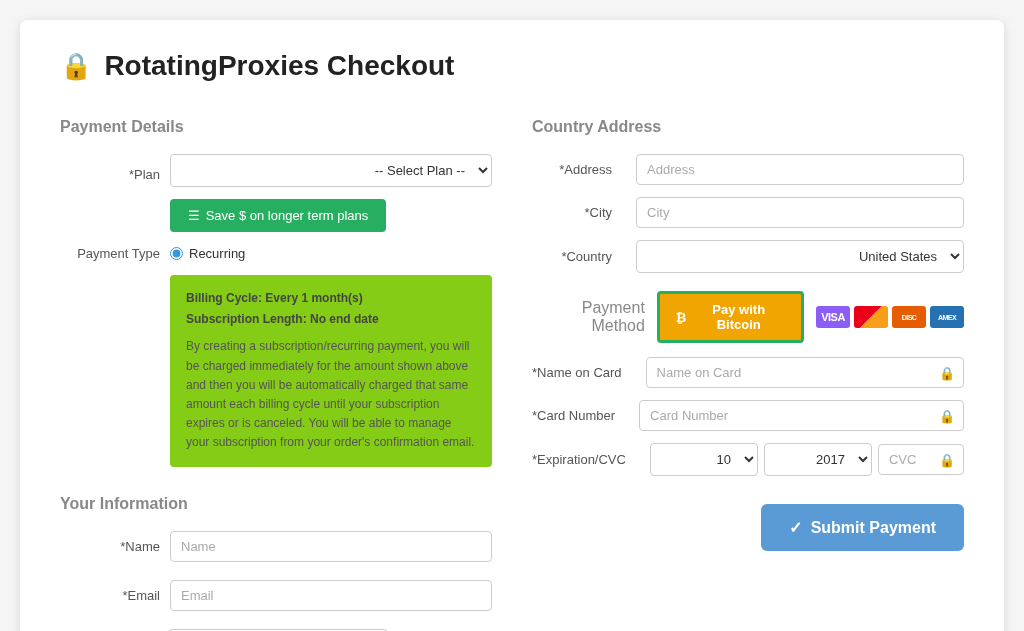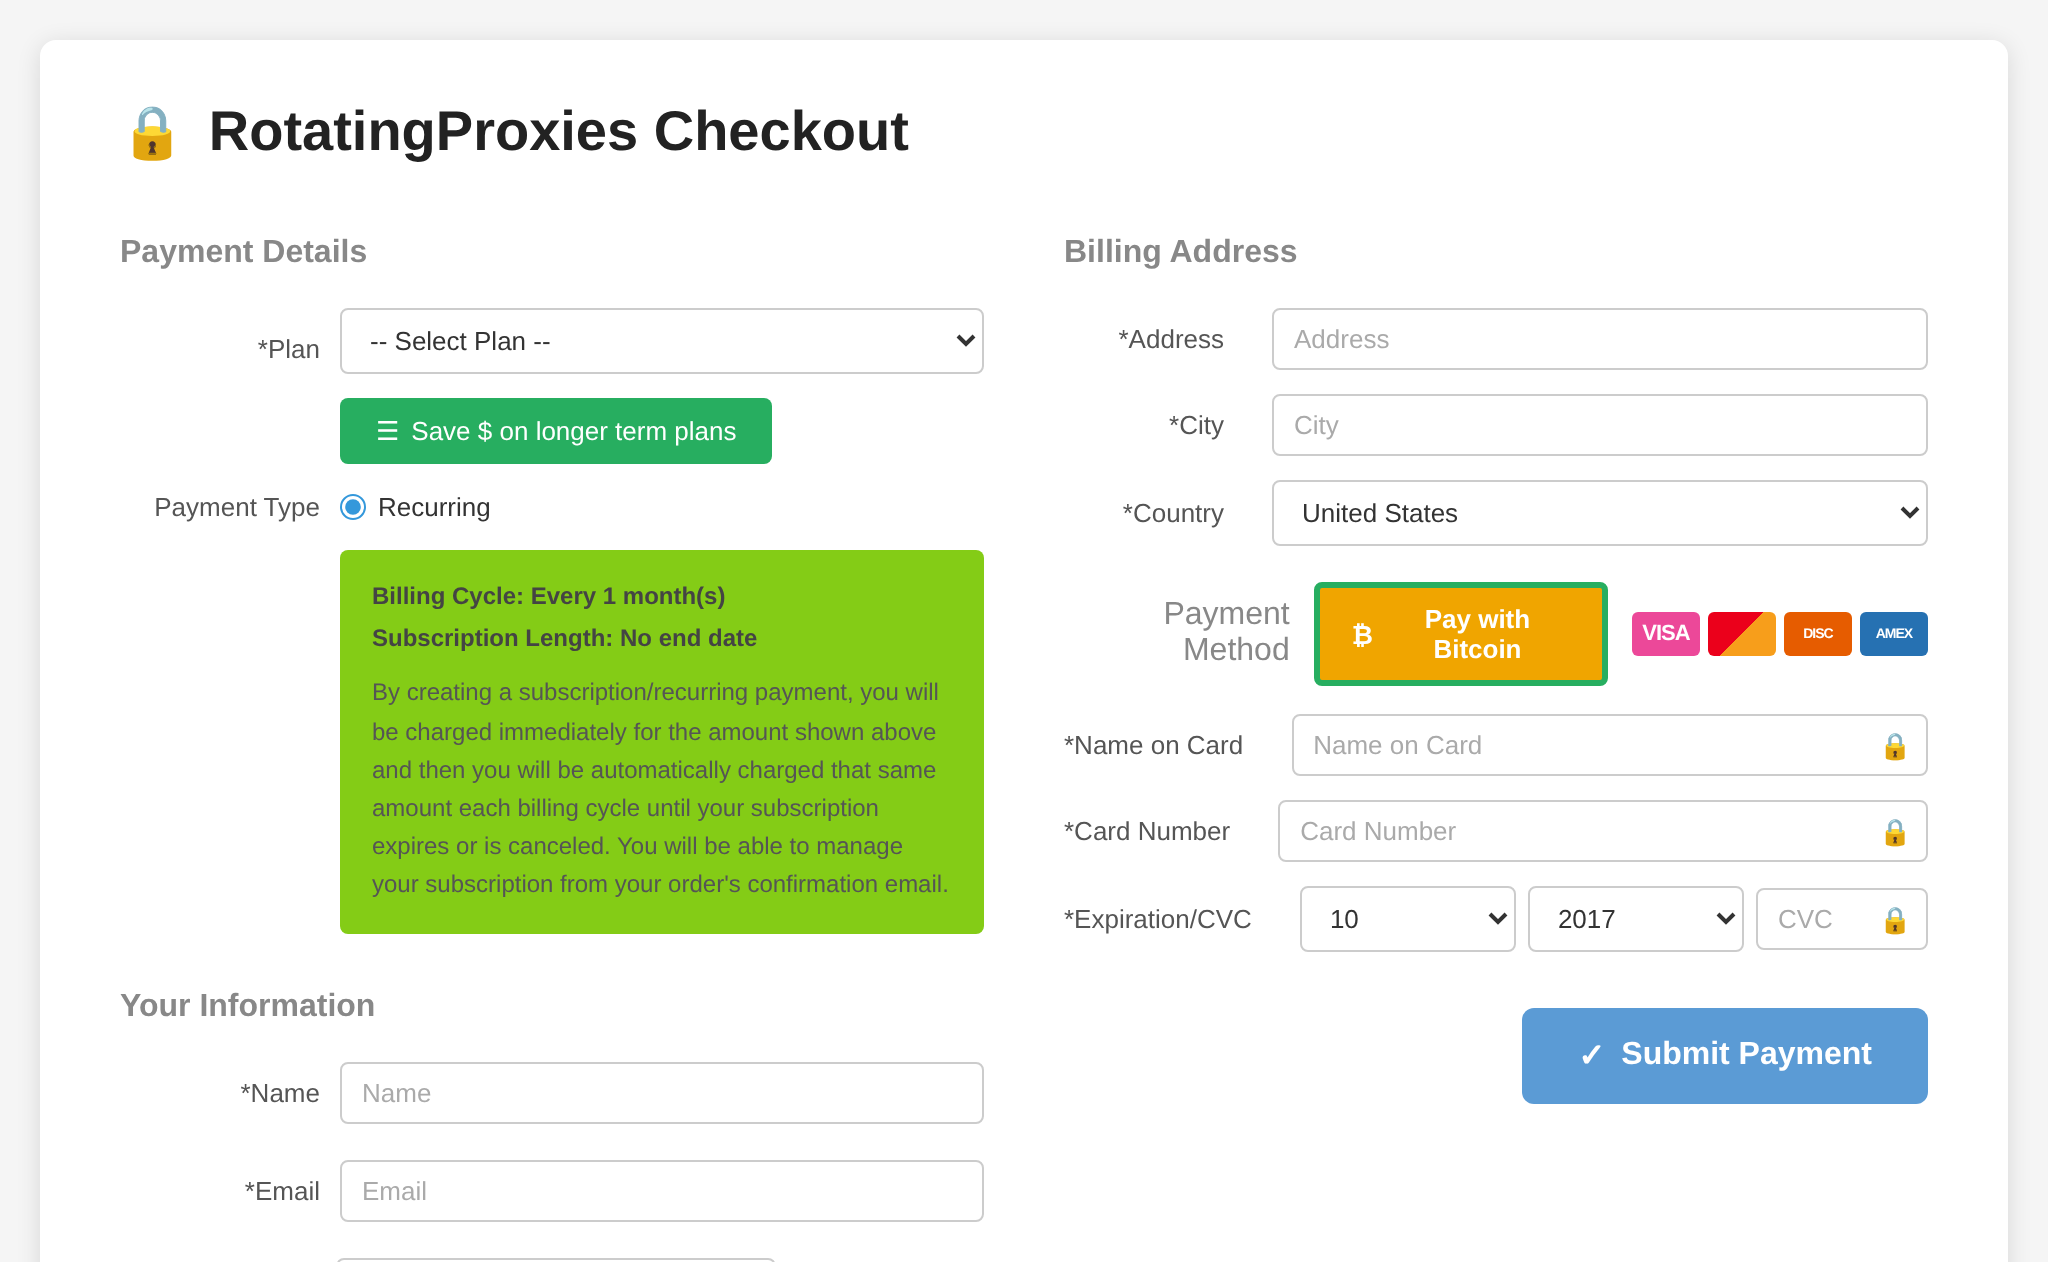--- a/index.html
+++ b/index.html
@@ -69,20 +69,21 @@
       color: #333;
       background: #fff;
       outline: none;
     }
     .form-control::placeholder {
       color: #aaa;
     }
     select.form-control {
       appearance: auto;
       cursor: pointer;
+      text-align: right;
     }
     .plan-row {
       display: flex;
       align-items: center;
       margin-bottom: 12px;
       gap: 10px;
     }
     .save-btn {
       background: #27ae60;
       color: #fff;
@@ -199,21 +200,21 @@
       height: 22px;
       border-radius: 3px;
       display: flex;
       align-items: center;
       justify-content: center;
       font-size: 9px;
       font-weight: 700;
       color: #fff;
       letter-spacing: -0.5px;
     }
-    .card-icon.visa { background: #ec4899; font-size: 11px; }
+    .card-icon.visa { background: #8b5cf6; font-size: 11px; }
     .card-icon.mc { background: linear-gradient(135deg, #eb001b 50%, #f79e1b 50%); font-size: 7px; }
     .card-icon.disc { background: #e65c00; font-size: 7px; }
     .card-icon.amex { background: #2671b2; font-size: 7px; }
     .input-with-icon {
       position: relative;
       flex: 1;
     }
     .input-with-icon .form-control {
       padding-right: 30px;
       width: 100%;
@@ -334,21 +335,21 @@
           <span class="form-label authorized-ip-label">*Authorized IP</span>
           <input type="text" class="form-control" style="max-width: 220px;" placeholder="External IPv4 address">
           <a class="multiple-ips-link">Multiple IPs &gt;</a>
         </div>
       </div>
     </div>
 
     <div>
 
       <div class="billing-section">
-        <div class="section-title">Billing Address</div>
+        <div class="section-title">Country Address</div>
 
         <div class="billing-form-row">
           <span class="billing-label">*Address</span>
           <input type="text" class="form-control" placeholder="Address" style="">
         </div>
 
         <div class="billing-form-row">
           <span class="billing-label">*City</span>
           <input type="text" class="form-control" placeholder="City" style="">
         </div>

